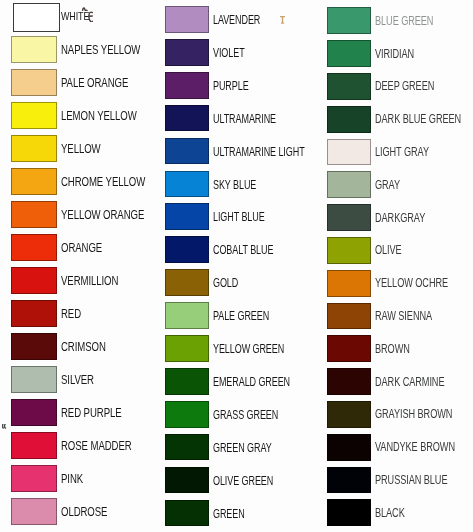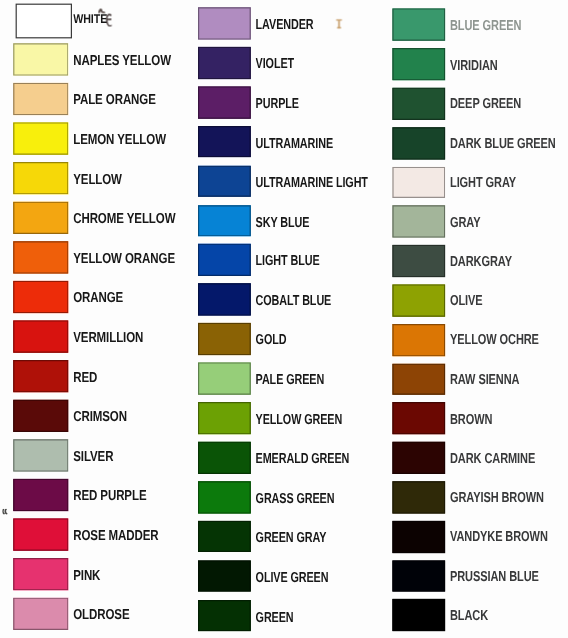--- a/index.html
+++ b/index.html
@@ -3,21 +3,21 @@
 <meta charset="utf-8">
 <title>Color Chart</title>
 <style>
   html,body{margin:0;padding:0;}
   body{
     width:473px;height:532px;overflow:hidden;
     background:#fdfdfd;
     font-family:"Liberation Sans",sans-serif;
     position:relative;
   }
-  #chart{position:absolute;inset:0;font-weight:bold;}
+  #chart{position:absolute;inset:0;}
   .sw{position:absolute;}
   .lbl{
     position:absolute;
     -webkit-font-smoothing:antialiased;
     will-change:opacity;
     color:#171717;
     font-size:12px;
     letter-spacing:-0.1px;
     white-space:nowrap;
     transform-origin:0 50%;

